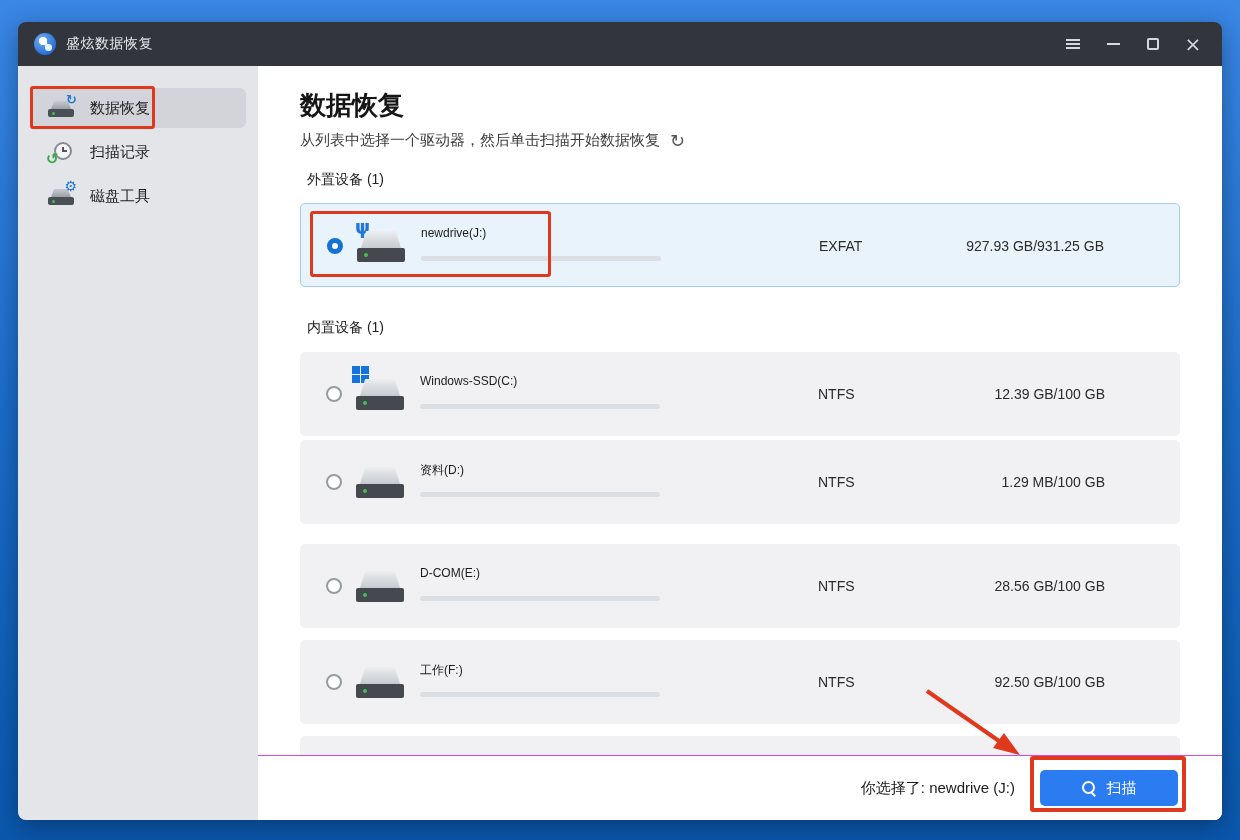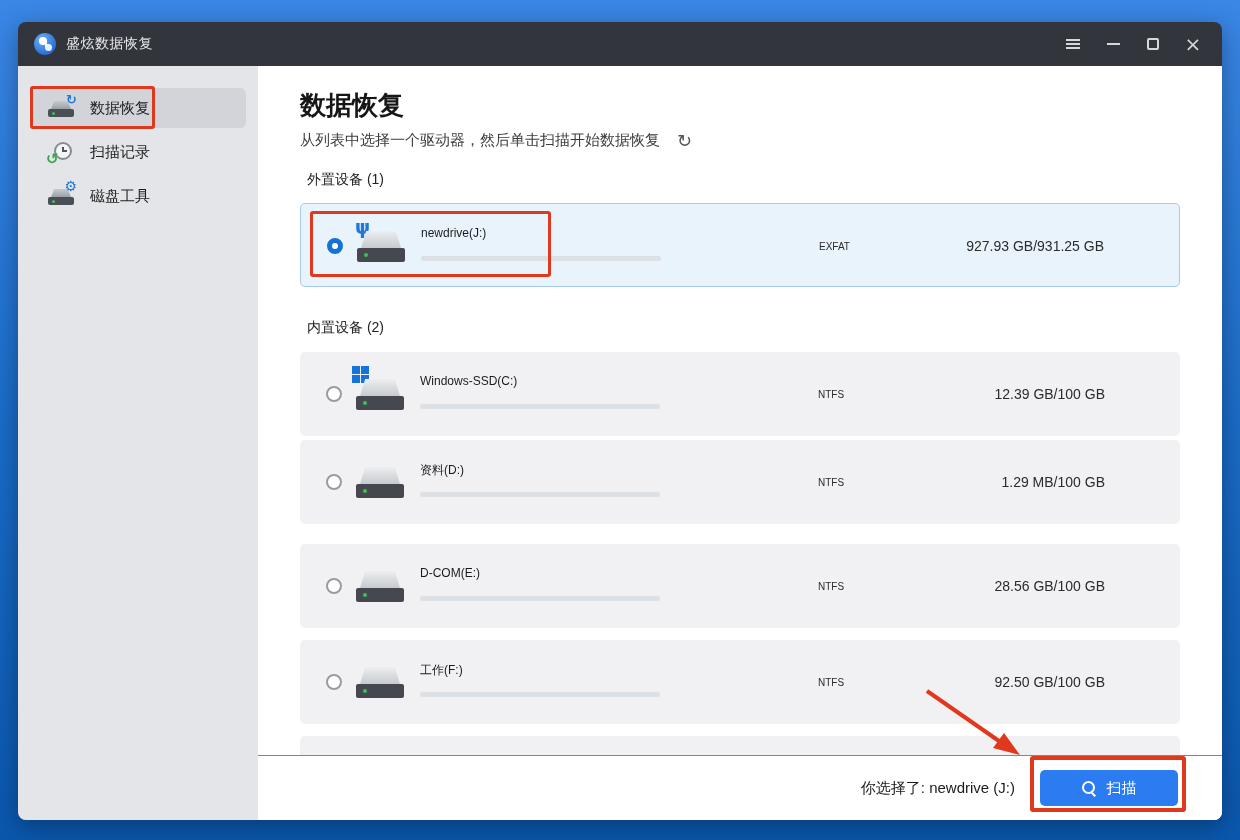--- a/index.html
+++ b/index.html
@@ -44,21 +44,21 @@
   .badge.gear { top:-5px; right:-1px; color:#2277d8; font-size:14px; }
   .clock-face { position:absolute; left:6px; top:2px; width:18px; height:18px; border-radius:50%;
     background:#f4f5f7; border:2px solid #888d94; }
   .clock-face::before { content:""; position:absolute; left:6px; top:3px; width:1.5px; height:5px; background:#555; }
   .clock-face::after { content:""; position:absolute; left:6px; top:6px; width:5px; height:1.5px; background:#555; }
   .badge.green-arrow { left:-2px; bottom:-2px; color:#3aa54a; font-size:15px; }
   
   .main { position:relative; flex:1; background:#fff; }
   .list-area { position:absolute; left:0; top:0; width:964px; height:689px; overflow:hidden; }
   .page-title { position:absolute; left:42px; top:22px; font-size:26px; font-weight:600; color:#161616; }
-  .subtitle-row { position:absolute; left:42px; top:64px; display:flex; align-items:center; gap:17px; }
+  .subtitle-row { position:absolute; left:42px; top:64px; display:flex; align-items:center; gap:10px; }
   .subtitle { font-size:15px; color:#3c3c3c; }
   .refresh-glyph { font-size:18px; color:#555; cursor:pointer; font-family:"DejaVu Sans",sans-serif; }
   .section-label { position:absolute; left:42px; font-size:14px; color:#222;margin-left:7px; }
   .sec-ext { top:105px; }
   .sec-int { top:253px; }
   
   .drow { position:absolute; left:42px; width:880px; height:84px; border-radius:5px;
     background:#f1f1f3; cursor:pointer; }
   .drow.selected { background:#e9f3fc; border:1px solid #a6cbe9; }
   .row-ext { top:137px; }
@@ -75,21 +75,21 @@
     border-radius:50%; background:#3ec152; }
   .usb-glyph { position:absolute; left:-2px; top:-8px; color:#2277d8; font-size:19px; font-weight:bold;
     font-family:"DejaVu Sans",sans-serif; }
   .win-logo { position:absolute; left:-4px; top:-6px; width:17px; height:17px; display:grid;
     grid-template-columns:8px 8px; grid-template-rows:8px 8px; gap:1px; }
   .win-logo span { background:#1574dc; }
   .drive-name { position:absolute; left:120px; top:22px; font-size:12px; color:#1c1c1c; }
   .bar { position:absolute; left:120px; top:52px; width:240px; height:5px; border-radius:3px; background:#dcdfe3; }
   .bar-fill { height:5px; border-radius:3px; background:#5087e3; min-width:6px; }
   .fs-label { position:absolute; left:518px; top:0; height:84px; display:flex; align-items:center;
-    font-size:10px; color:#2b2b2b; }
+    font-size:14px; color:#2b2b2b; }
   .size-label { position:absolute; right:75px; top:0; height:84px; display:flex; align-items:center;
     font-size:14px; color:#2b2b2b; }
   
   .footer { position:absolute; left:0; top:689px; width:964px; height:65px; background:#fff;
     border-top:1px solid #d946ef; display:flex; align-items:center; justify-content:flex-end; padding-right:44px; gap:25px; }
   .sel-text { font-size:15px; color:#1b1b1b; }
   .scan-btn { width:138px; height:36px; border:none; border-radius:5px; background:#2b7cf0; color:#fff;
     font-size:15px; display:flex; align-items:center; justify-content:center; gap:10px; cursor:pointer;
     font-family:"Liberation Sans","DejaVu Sans",sans-serif;text-align:center; }
   .mag { position:relative; width:15px; height:15px; flex:none; }
@@ -170,21 +170,21 @@
             <span class="usb-glyph">ψ</span>
             <span class="drive-top"></span>
               <span class="drive-bot"></span>
           </span>
           <span class="drive-name">newdrive(J:)</span>
           <span class="bar"><span class="bar-fill" style="width: 2%;"></span></span>
           <span class="fs-label">EXFAT</span>
           <span class="size-label">927.93 GB/931.25 GB</span>
         </div>
 
-        <div class="section-label sec-int">内置设备 (2)</div>
+        <div class="section-label sec-int">内置设备 (1)</div>
 
         <div class="drow row-c">
           <span class="radio"></span>
           <span class="drive-ic">
             <span class="win-logo">
                 <span></span>
                 <span></span>
                 <span></span>
                 <span></span>
               </span>

